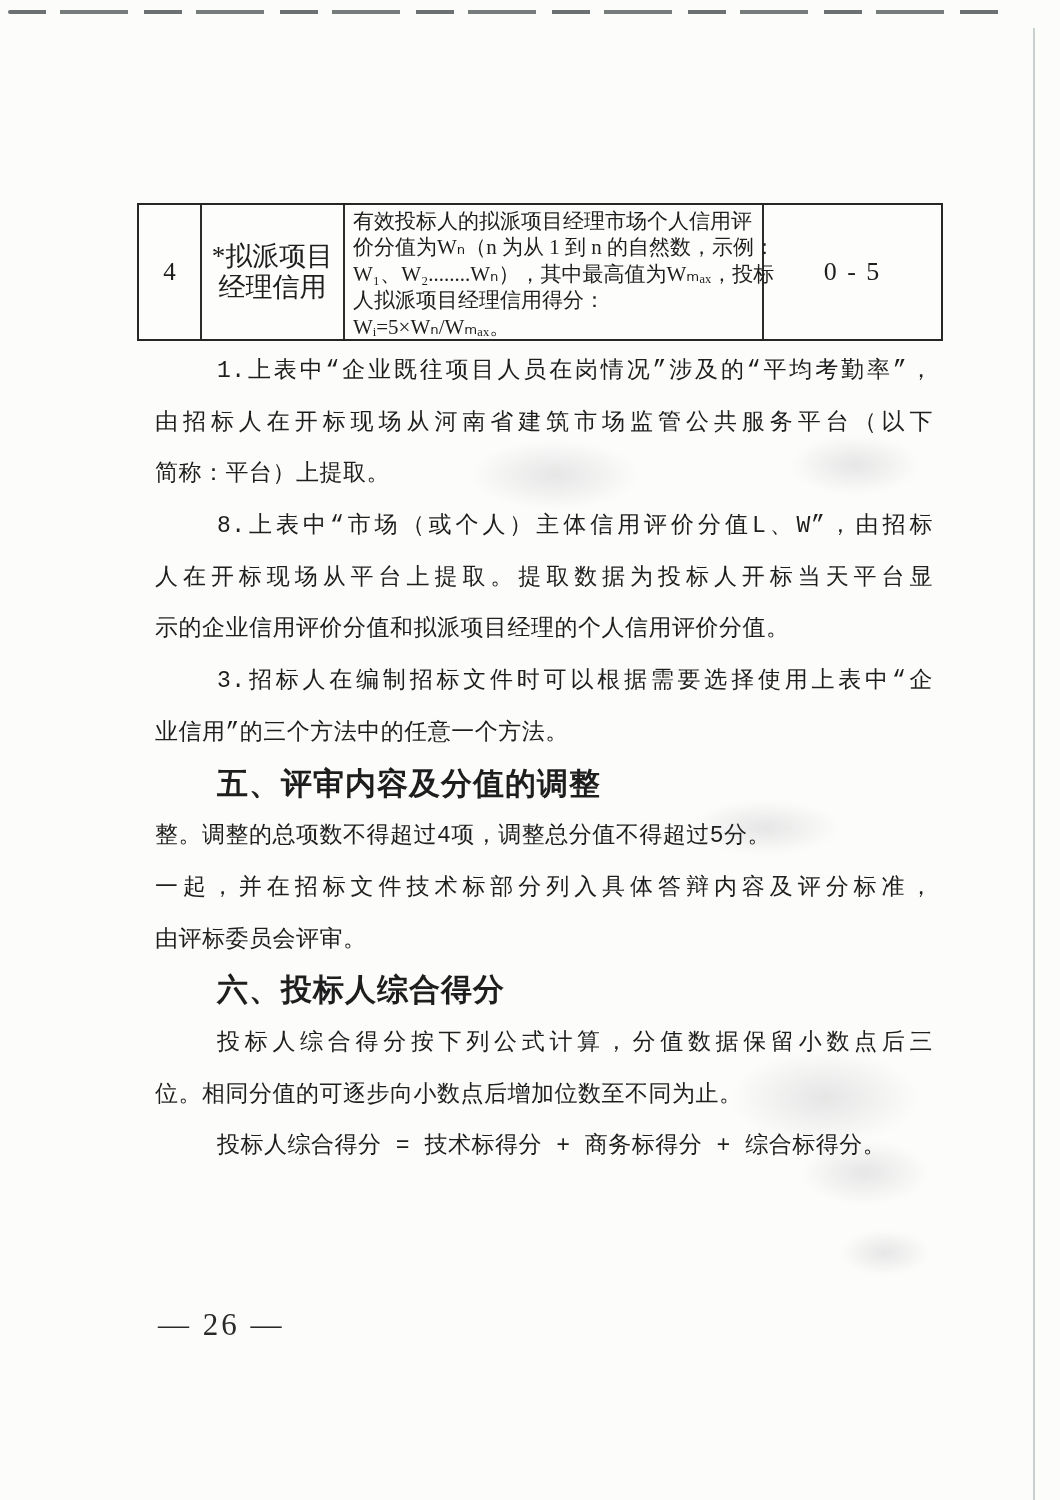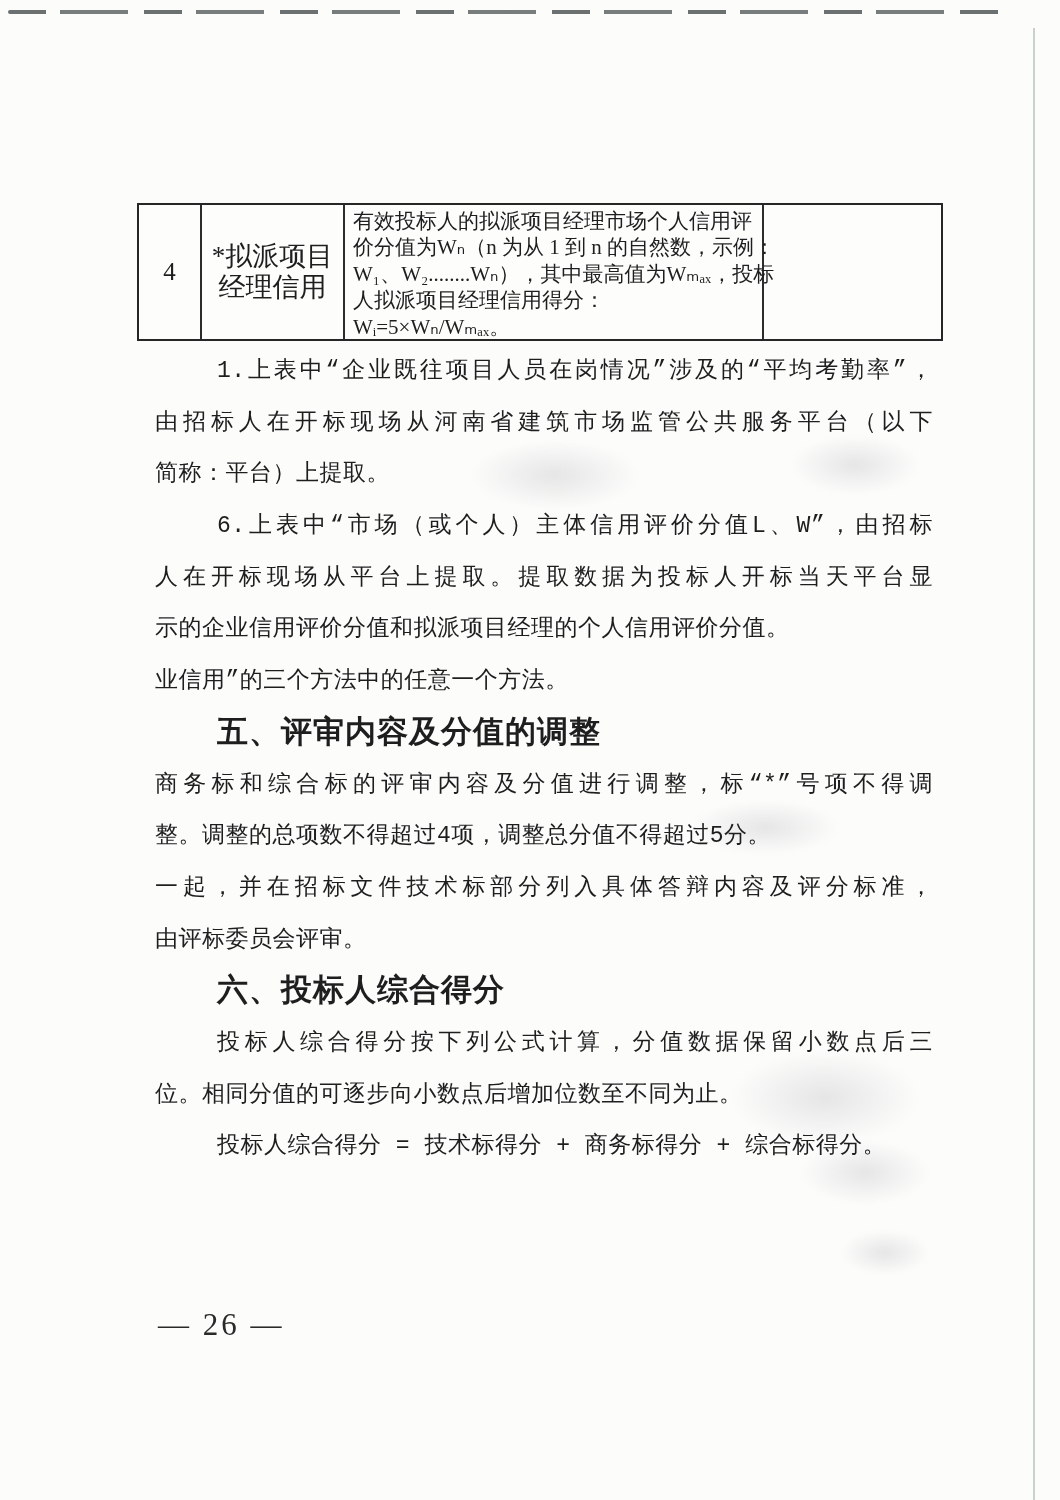--- a/index.html
+++ b/index.html
@@ -78,32 +78,35 @@
     <div class="cell c-item">
       <span>*拟派项目经理信用</span>
     </div>
     <div class="cell c-desc">
       <div class="dline">有效投标人的拟派项目经理市场个人信用评</div>
       <div class="dline">价分值为Wₙ（n 为从 1 到 n 的自然数，示例：</div>
       <div class="dline">W₁、W₂........Wₙ），其中最高值为Wₘₐₓ，投标</div>
       <div class="dline">人拟派项目经理信用得分：</div>
       <div class="dline">Wᵢ=5×Wₙ/Wₘₐₓ。</div>
     </div>
+    <div class="cell c-score">
+      <span>0 - 5</span>
+    </div>
   </div>
 
   <div class="doc-body">
     <div class="bline indent fill">1.上表中“企业既往项目人员在岗情况”涉及的“平均考勤率”，</div>
     <div class="bline fill">由招标人在开标现场从河南省建筑市场监管公共服务平台（以下</div>
     <div class="bline">简称：平台）上提取。</div>
-    <div class="bline indent fill">6.上表中“市场（或个人）主体信用评价分值L、W”，由招标</div>
+    <div class="bline indent fill">8.上表中“市场（或个人）主体信用评价分值L、W”，由招标</div>
     <div class="bline fill">人在开标现场从平台上提取。提取数据为投标人开标当天平台显</div>
     <div class="bline">示的企业信用评价分值和拟派项目经理的个人信用评价分值。</div>
+    <div class="bline indent fill">3.招标人在编制招标文件时可以根据需要选择使用上表中“企</div>
     <div class="bline">业信用”的三个方法中的任意一个方法。</div>
     <div class="bline indent heading">五、评审内容及分值的调整</div>
-    <div class="bline fill">商务标和综合标的评审内容及分值进行调整，标“*”号项不得调</div>
     <div class="bline">整。调整的总项数不得超过4项，调整总分值不得超过5分。</div>
     <div class="bline fill">一起，并在招标文件技术标部分列入具体答辩内容及评分标准，</div>
     <div class="bline">由评标委员会评审。</div>
     <div class="bline indent heading">六、投标人综合得分</div>
     <div class="bline indent fill">投标人综合得分按下列公式计算，分值数据保留小数点后三</div>
     <div class="bline">位。相同分值的可逐步向小数点后增加位数至不同为止。</div>
     <div class="bline indent">投标人综合得分 = 技术标得分 + 商务标得分 + 综合标得分。</div>
   </div>
 
   <div class="pageno">— 26 —</div>

